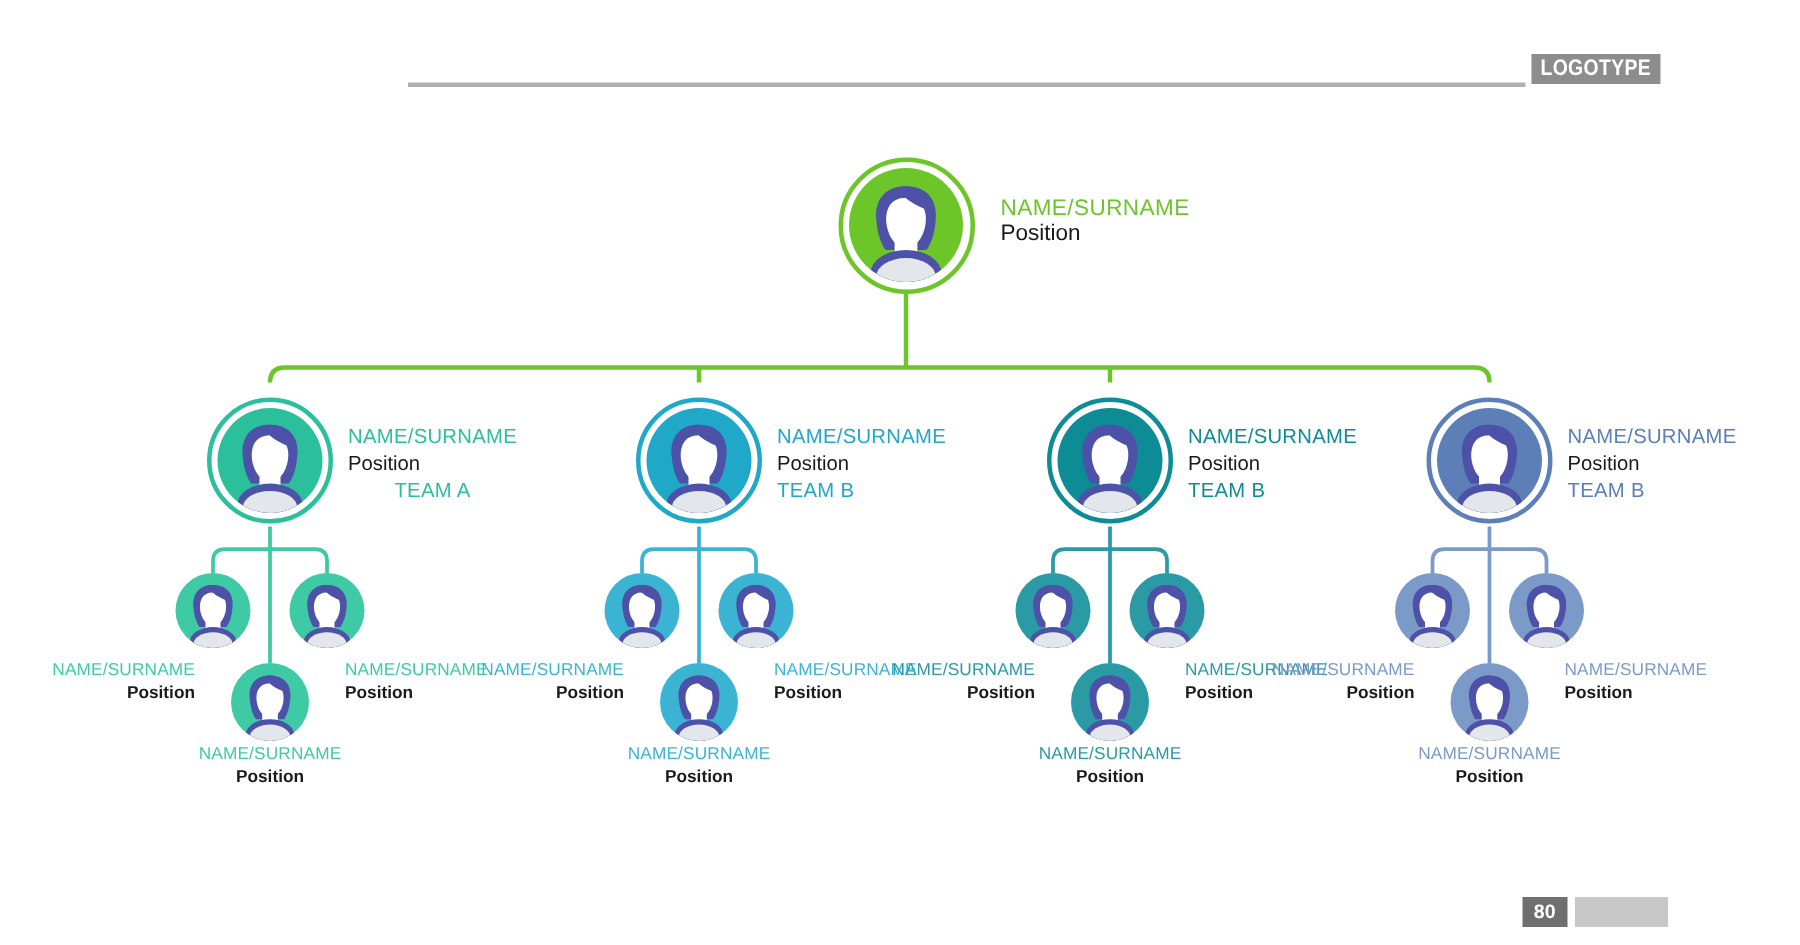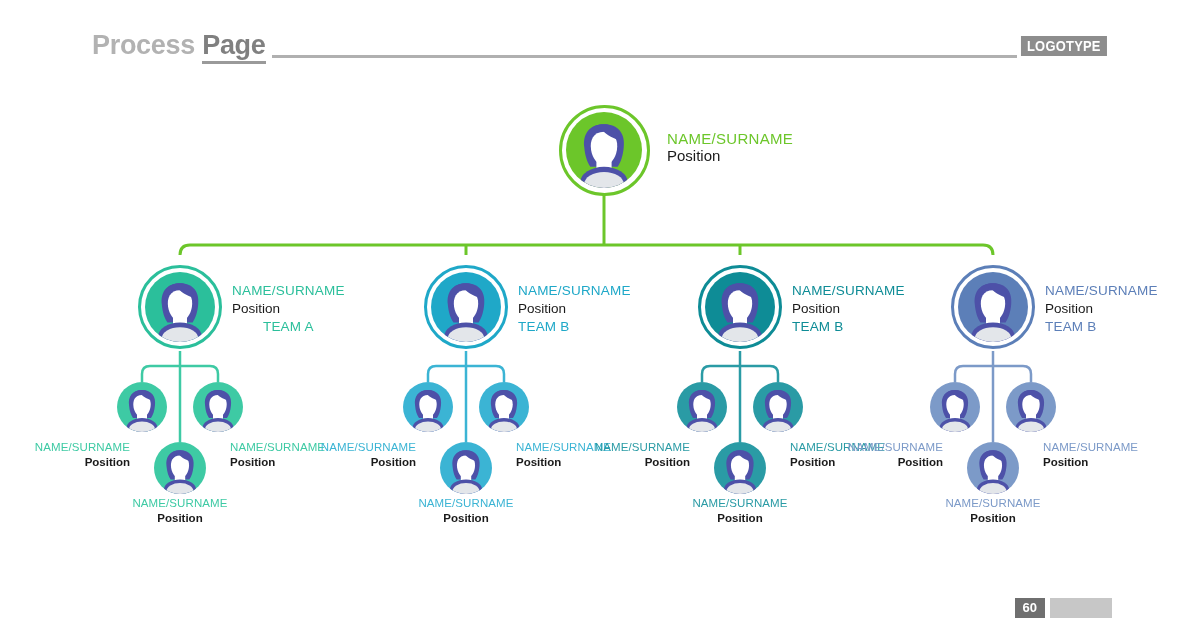--- a/index.html
+++ b/index.html
@@ -95,23 +95,20 @@
   .small-pos  { font-size:11.5px; color:#1a1a1a; font-weight:bold; line-height:1.3; }
 
   .ta-right { text-align:right; }
   .ta-left  { text-align:left; }
   .ta-center{ text-align:center; }
 </style>
 </head>
 <body>
 
 <div id="header">
-  <div id="page-title">
-    <span class="t-light">Process</span><span>&nbsp;</span><span class="t-dark">Page</span>
-  </div>
   <div id="header-rule"></div>
   <div id="logotype">LOGOTYPE</div>
 </div>
 
 <div id="chart">
   <svg id="wires" viewBox="0 0 1200 630">
       <path d="M 604 195 L 604 245" fill="none" stroke="#6cc62a" stroke-width="3" stroke-linecap="butt" stroke-linejoin="round"></path>
       <path d="M 180 255
    L 180 255
    Q 180 245 190 245
@@ -438,15 +435,15 @@
         <div class="small-pos">Position</div>
       </div>
       <div class="label-block ta-center" style="left: 933px; top: 496px; width: 120px;">
         <div class="small-name" style="color: rgb(124, 154, 200);">NAME/SURNAME</div>
         <div class="small-pos">Position</div>
       </div>
     </div>
 </div>
 
 <div id="footer">
-  <div id="page-number-box">60</div>
+  <div id="page-number-box">80</div>
   <div id="footer-bar"></div>
 </div>
 
 </body></html>

